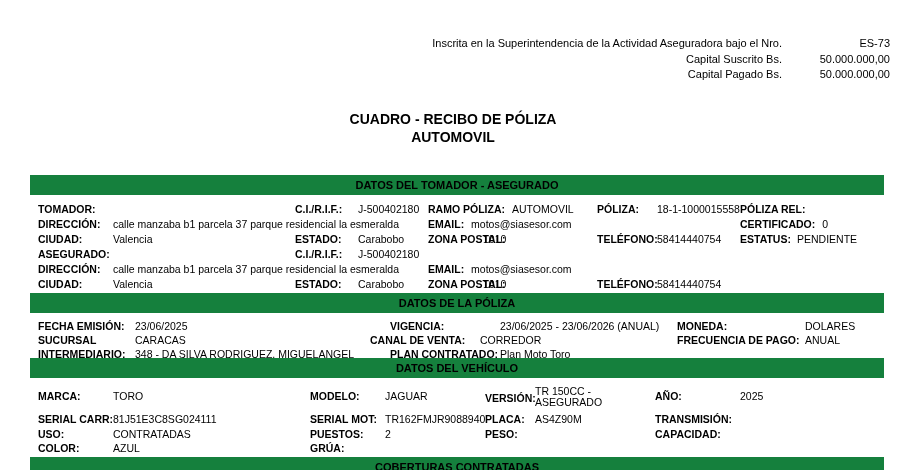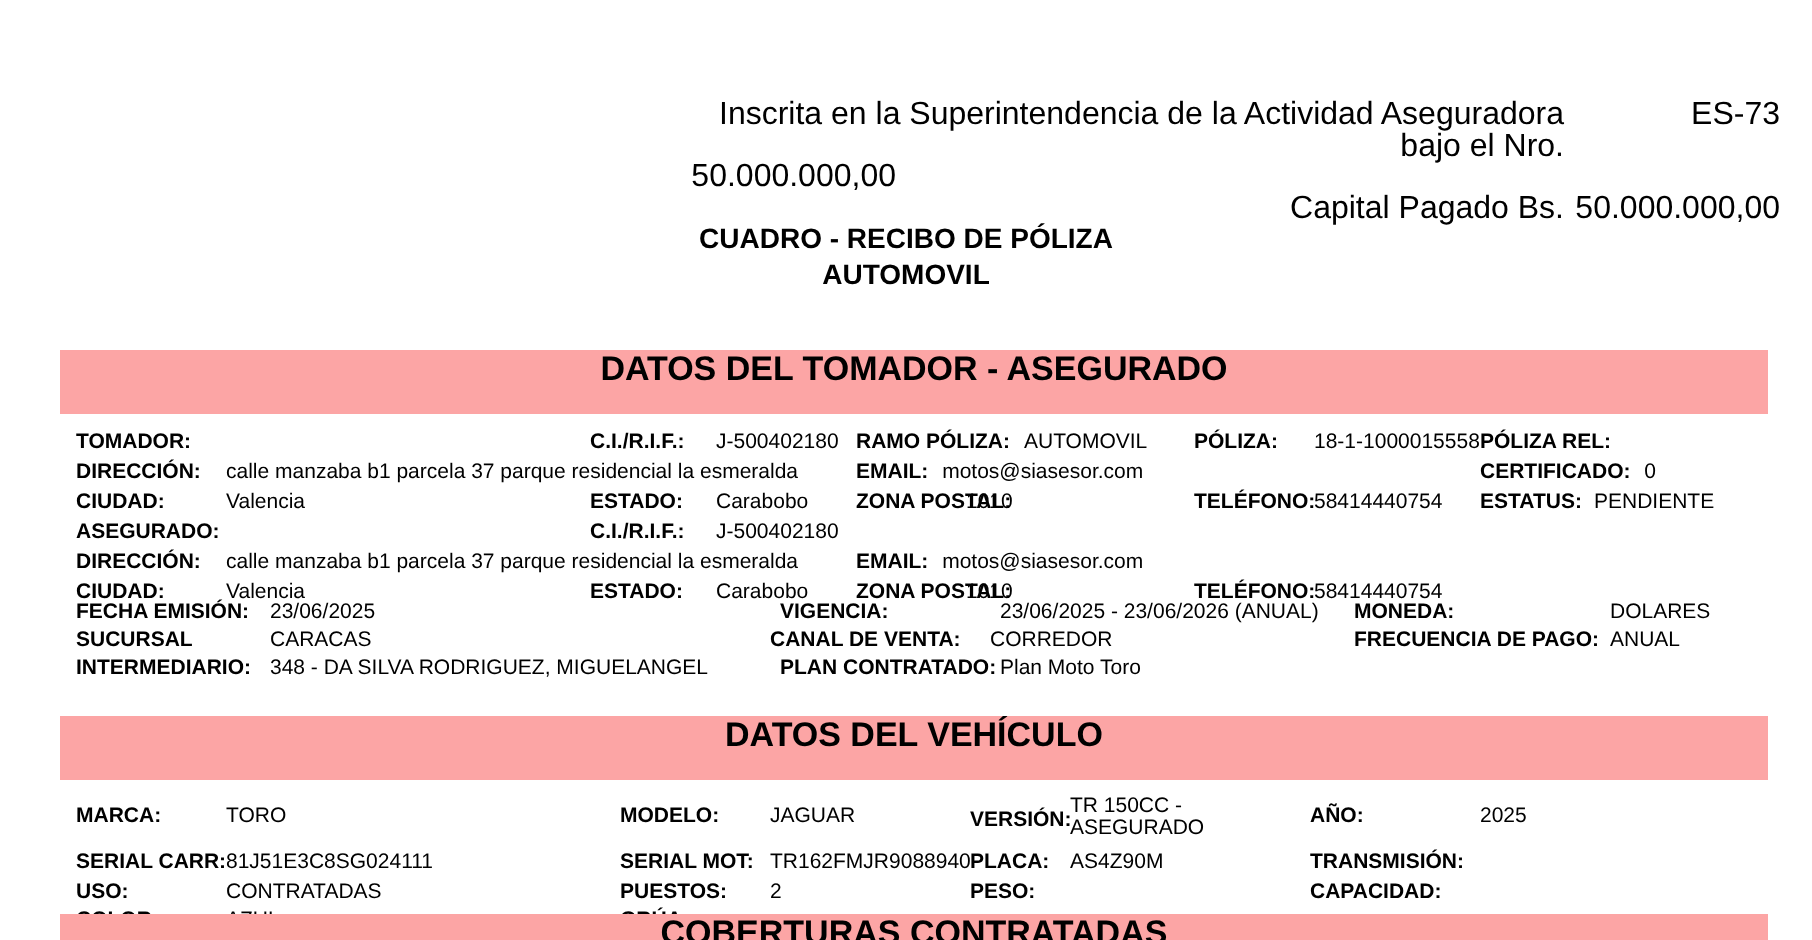--- a/index.html
+++ b/index.html
@@ -19,52 +19,53 @@
   .b2 { left:22px; top:23px; width:50px; transform:rotate(42deg); }
   .b3 { left:52px; top:23px; width:50px; transform:rotate(-42deg); }
   .b4 { left:80px; top:25px; width:38px; transform:rotate(42deg); }
   .brand { font-family:"Liberation Serif", serif; font-variant:small-caps;
            font-size:31px; letter-spacing:1px; color:#1e2a63; line-height:30px; margin-top:2px; }
   .tagline { font-family:"Liberation Serif", serif; font-style:italic;
              font-size:19px; color:#a9a9a9; line-height:21px; }
   .rif { font-size:11px; font-weight:bold; margin-top:3px; }
 
   
-  .reg-block { position:absolute; left:340px; top:50px; width:550px; font-size:16px; }
+  .reg-block { position:absolute; left:340px; top:36px; width:550px; font-size:11px; }
   .reg-row { display:flex; line-height:15.5px; }
   .reg-lbl { flex:1; text-align:right; }
   .reg-val { width:108px; text-align:right; }
 
   .doc-title { position:absolute; left:0; top:110px; width:906px; text-align:center;
                font-size:14px; font-weight:bold; line-height:18px; }
 
   
   .sections { position:absolute; left:30px; top:0; width:854px; height:470px; }
   .section { position:absolute; left:0; width:854px; }
-  .sec-bar { width:854px; height:32px; background:#fca5a5; text-align:center;
-             font-size:17px; font-weight:bold; line-height:20px; }
+  .sec-bar { width:854px; height:20px; background:#15803d; text-align:center;
+             font-size:11px; font-weight:bold; line-height:20px; }
   .sec-body { position:relative; width:854px; }
   .f { position:absolute; font-size:10.5px; line-height:12px; white-space:nowrap; }
   .lb { font-weight:bold; }
   .vl { position:absolute; top:0; font-weight:normal; }
   .vl.inline { position:static; margin-left:4px; }
   .vl.wrap { white-space:normal; }
 </style>
 </head>
 <body>
 
 <div class="page">
 
 
   <div class="reg-block">
     <div class="reg-row">
       <span class="reg-lbl">Inscrita en la Superintendencia de la Actividad Aseguradora bajo el Nro.</span>
       <span class="reg-val">ES-73</span>
     </div>
     <div class="reg-row">
+      <span class="reg-lbl">Capital Suscrito Bs.</span>
       <span class="reg-val">50.000.000,00</span>
     </div>
     <div class="reg-row">
       <span class="reg-lbl">Capital Pagado Bs.</span>
       <span class="reg-val">50.000.000,00</span>
     </div>
   </div>
 
   <div class="doc-title">
     <div>CUADRO - RECIBO DE PÓLIZA</div>
@@ -162,39 +163,40 @@
           <span class="vl" style="left:55px">1010</span>
         </div>
         <div class="f" style="left:567px;top:83px">
           <span class="lb">TELÉFONO:</span>
           <span class="vl" style="left:60px">58414440754</span>
         </div>
       </div>
     </div>
 
     <div class="section" style="top:293px">
+      <div class="sec-bar">DATOS DE LA PÓLIZA</div>
       <div class="sec-body" style="height:45px">
         <div class="f" style="left:8px;top:7px">
           <span class="lb">FECHA EMISIÓN:</span>
           <span class="vl" style="left:97px">23/06/2025</span>
         </div>
         <div class="f" style="left:360px;top:7px">
           <span class="lb">VIGENCIA:</span>
           <span class="vl" style="left:110px">23/06/2025 - 23/06/2026 (ANUAL)</span>
         </div>
         <div class="f" style="left:647px;top:7px">
           <span class="lb">MONEDA:</span>
           <span class="vl" style="left:128px">DOLARES</span>
         </div>
 
         <div class="f" style="left:8px;top:21px">
           <span class="lb">SUCURSAL</span>
           <span class="vl" style="left:97px">CARACAS</span>
         </div>
-        <div class="f" style="left:355px;top:21px">
+        <div class="f" style="left:340px;top:21px">
           <span class="lb">CANAL DE VENTA:</span>
           <span class="vl" style="left:110px">CORREDOR</span>
         </div>
         <div class="f" style="left:647px;top:21px">
           <span class="lb">FRECUENCIA DE PAGO:</span>
           <span class="vl" style="left:128px">ANUAL</span>
         </div>
 
         <div class="f" style="left:8px;top:35px">
           <span class="lb">INTERMEDIARIO:</span>

